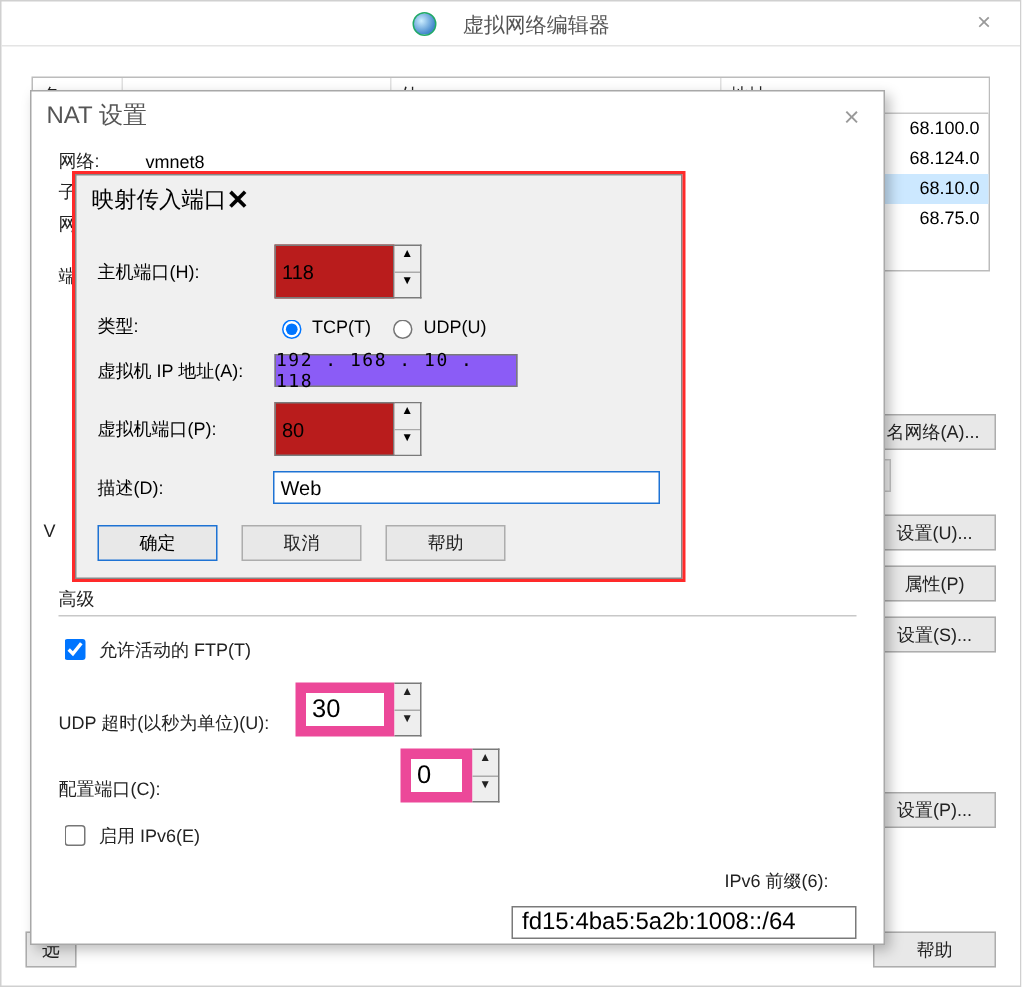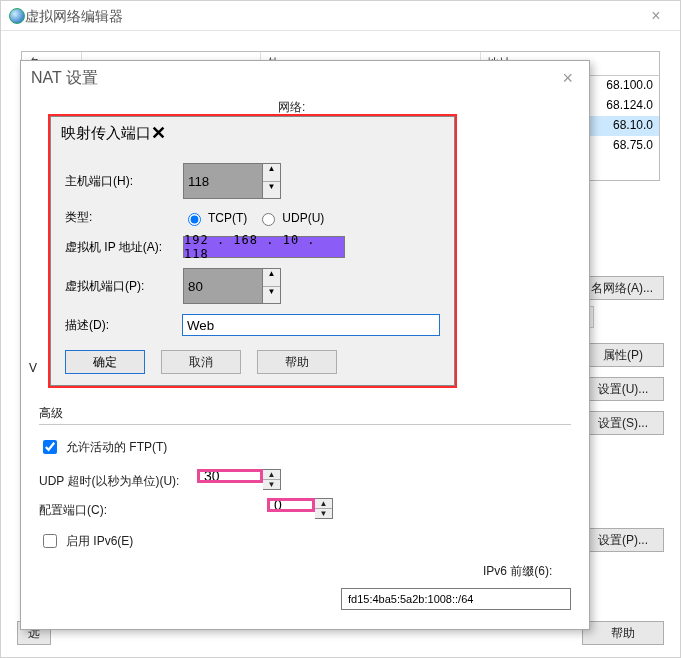--- a/index.html
+++ b/index.html
@@ -19,21 +19,21 @@
     position: absolute; inset: 0;
     border: 1px solid #d0d0d0;
     background: #fff;
   }
   .main-title {
     height: 30px; line-height: 30px;
     padding: 0 8px;
     font-size: 14px;
     color: #555;
     border-bottom: 1px solid #e4e4e4;
-    display: flex; align-items: center; gap: 0;
+    display: flex; align-items: center; gap: 18px; justify-content: center;
   }
   .globe-icon {
     width: 16px; height: 16px; border-radius: 50%;
     background: radial-gradient(circle at 35% 35%, #cef, #48c 70%);
     border: 1px solid #2a6;
     position: relative;
   }
   .main-close {
     position: absolute; right: 4px; top: 0;
     width: 40px; height: 30px; line-height: 30px;
@@ -94,68 +94,68 @@
     background: #fff; border: 1px solid #a8a8a8;
     box-shadow: 3px 3px 8px rgba(0,0,0,0.25);
   }
   .nat-title {
     height: 34px; line-height: 34px; padding: 0 10px;
     font-size: 16px; color: #555;
     display:flex; justify-content:space-between; align-items:center;
   }
   .nat-close { font-size: 18px; color: #999; cursor: pointer; padding: 0 6px;}
   .nat-body { padding: 0 18px 14px 18px; font-size:12px; color:#222;}
-  .row { display:flex; align-items:center; margin: 4px 0; flex-direction: column; }
+  .row { display:flex; align-items:center; margin: 4px 0; }
   .lbl { width: 54px; }
   .net-row .val { color:#000; margin-left:4px;}
 
   .group-title { margin-top: 30px; margin-bottom: 2px; }
   .group-rule  { height:1px; background:#c8c8c8; margin-bottom:8px;}
 
   .chk { display:inline-flex; align-items:center; gap:6px; margin: 4px 0;}
   .chk input { width:14px; height:14px; }
 
   .fld { display:flex; align-items:flex-end; margin:8px 0; gap:8px;}
   .fld .flbl { width: 150px; }
   .num-wrap {
     display:flex; align-items:stretch;
   }
   .num-input {
-    width: 66px; height:14px; border:3px solid #ec4899; padding:0 4px; font-size:14px;
+    width: 66px; height:36px; border:7px solid #ec4899; padding:0 4px; font-size:17px;
   }
   .spin {
     width:18px; border:1px solid #7a7a7a; border-left:none;
     display:flex; flex-direction:column;
   }
   .spin div { flex:1; font-size:8px; text-align:center; line-height:9px; background:#eee; cursor:pointer; border-bottom:1px solid #aaa;}
   .spin div:last-child{border-bottom:none;}
 
   .txt-input {
-    height:22px; border:1px solid #7a7a7a; padding:0 6px; font-size:11px; font-family:inherit;
+    height:22px; border:1px solid #7a7a7a; padding:0 6px; font-size:16px; font-family:inherit;
   }
 
   .nat-bottom-btns { display:flex; gap:14px; margin-top: 52px; }
 
   
   .port-dialog {
     position: absolute; left: 50px; top: 116px; width: 405px; height: 270px;
     background: #f0f0f0;
     border: 1px solid #888;
     outline: 2px solid #ff2a2a;
   }
   .pd-title {
     height: 32px; display:flex; justify-content:flex-start; align-items:center;
     padding: 0 10px; font-size: 15px; color:#000;
   }
   .pd-close { font-size:18px; font-weight: bold; cursor:pointer;}
   .pd-body { padding: 4px 14px 12px 14px; }
   .pd-row { display:flex; align-items:center; margin: 10px 0; }
   .pd-lbl { width: 118px; }
   .pd-num {
-    width: 80px; height:22px; border:1px solid #7a7a7a; padding:17px 4px; background:#a3a3a3;
+    width: 80px; height:22px; border:1px solid #7a7a7a; padding:17px 4px; background:#b91c1c;
   }
   .radio-grp { display:flex; gap:10px; align-items:center;}
   .radio-grp label { display:flex; align-items:center; gap:4px;}
   .radio-grp input { width:13px; height:13px; }
 
   .ip-box {
     width: 162px; height:22px; border:1px solid #7a7a7a; background:#8b5cf6;
     display:flex; align-items:center; justify-content:center; gap:2px;
     font-family: Consolas, monospace; letter-spacing:1px;
   }
@@ -206,22 +206,22 @@
   </div>
 
   <div class="rt-btn-col one">
     <div class="btn">名网络(A)...</div>
   </div>
   <div class="scroll-stub">
     <span class="arr">&lt;</span>
     <span class="arr">&gt;</span>
   </div>
   <div style="position:absolute; right:16px; top:342px; display:flex; flex-direction:column; gap:10px;">
+    <div class="btn">设置(U)...</div>
     <div class="btn">属性(P)</div>
-    <div class="btn">设置(U)...</div>
     <div class="btn">设置(S)...</div>
   </div>
   <div style="position:absolute; right:16px; top:527px;">
     <div class="btn">设置(P)...</div>
   </div>
 
   <div style="position:absolute; left:16px; bottom:12px;">
     <div class="btn" style="min-width:26px;">远</div>
   </div>
   <div class="bottom-help">

